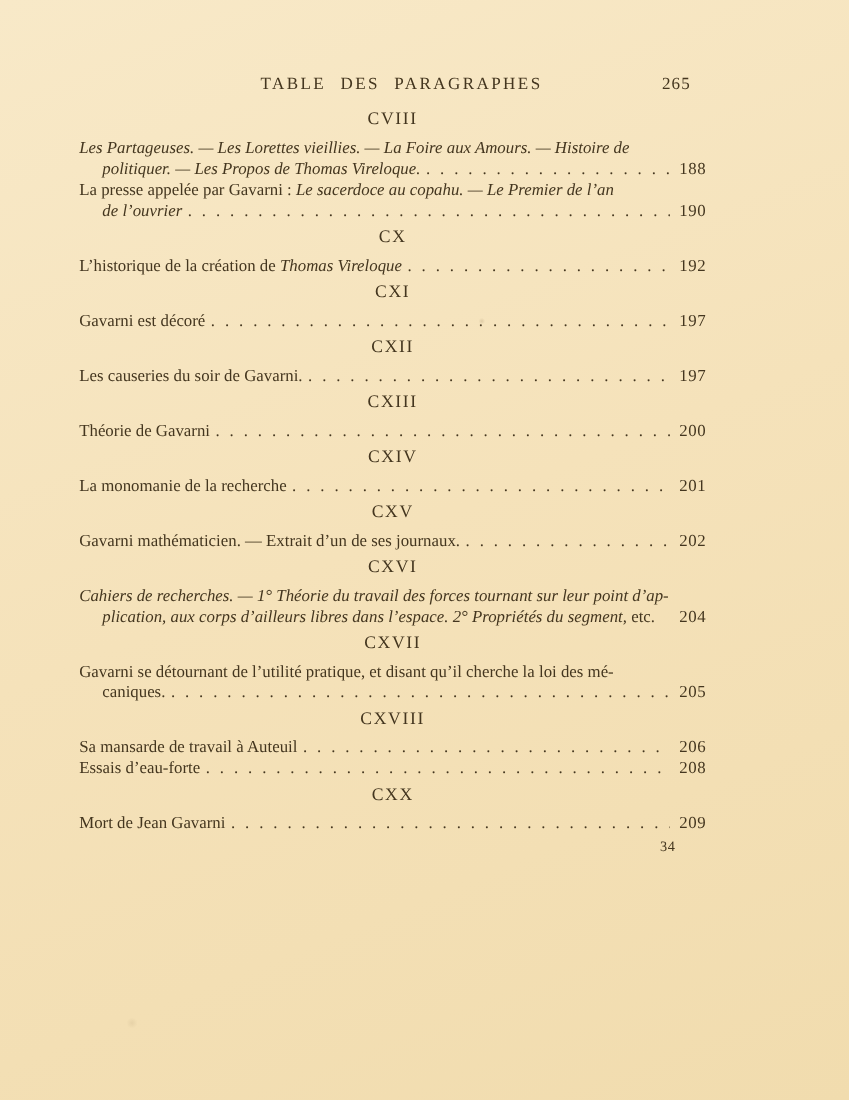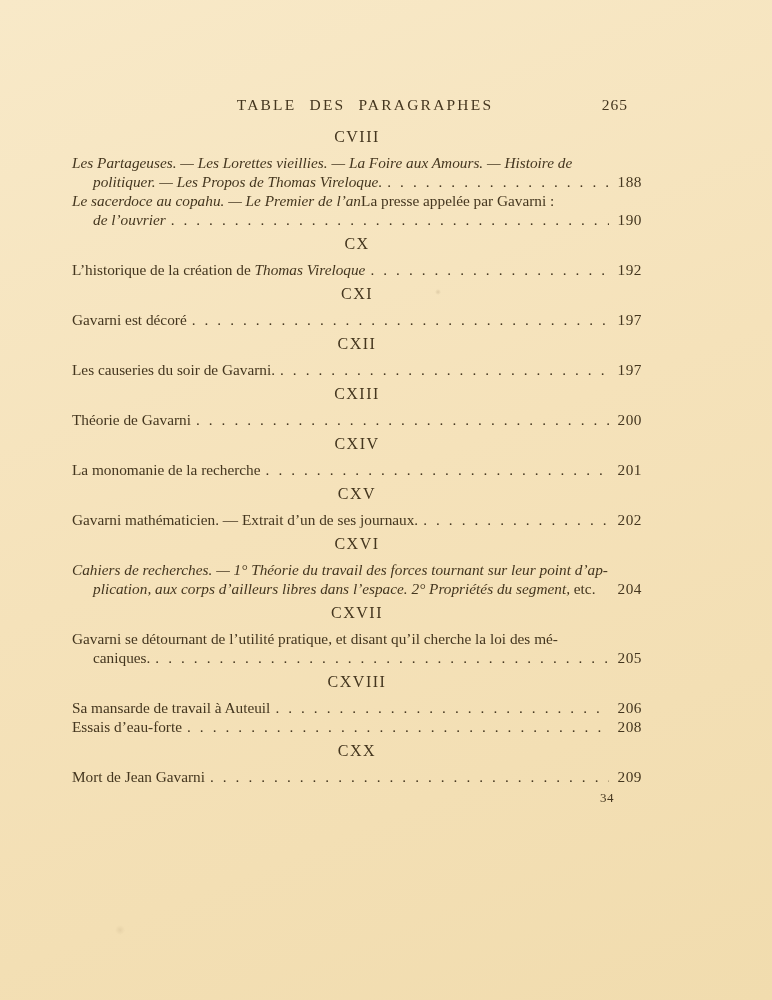--- a/index.html
+++ b/index.html
@@ -7,21 +7,21 @@
   body{
     background:#6b6257;
     font-family:"Liberation Serif","DejaVu Serif",serif;
     -webkit-font-smoothing:antialiased;
   }
   .page{
     position:relative;
     width:772px;height:1000px;
     margin:0 auto;
     box-sizing:border-box;
-    padding-top:96px;
+    padding-top:68px;
     background:
       radial-gradient(circle at 438px 292px, rgba(120,95,60,.18) 0px, rgba(120,95,60,0) 3px),
       radial-gradient(circle at 120px 930px, rgba(120,95,60,.10) 0px, rgba(120,95,60,0) 5px),
       linear-gradient(158deg, var(--paper-hi,#f8e9c8) 0%, var(--paper,#f5e2ba) 48%, var(--paper-lo,#f1dcae) 100%);
     color:var(--ink,#44361f);
     overflow:hidden;
   }
   .running-head{
     position:relative;
     margin-left:72px;
@@ -102,22 +102,22 @@
           <span class="seg it">Les Partageuses. — Les Lorettes vieillies. — La Foire aux Amours. — Histoire de</span>
         </div>
         <div class="line indent">
           <span class="seg it">politiquer. — Les Propos de Thomas Vireloque.</span>
           <span class="leader">................................................................................</span>
           <span class="pagenum">188</span>
         </div>
       </div>
       <div class="toc-section">
         <div class="line">
+          <span class="seg">La presse appelée par Gavarni : </span>
           <span class="seg it">Le sacerdoce au copahu. — Le Premier de l’an</span>
-          <span class="seg">La presse appelée par Gavarni : </span>
         </div>
         <div class="line indent">
           <span class="seg it">de l’ouvrier</span>
           <span class="leader">................................................................................</span>
           <span class="pagenum">190</span>
         </div>
       </div>
       <div class="toc-section">
         <div class="section-numeral">CX</div>
         <div class="line">

